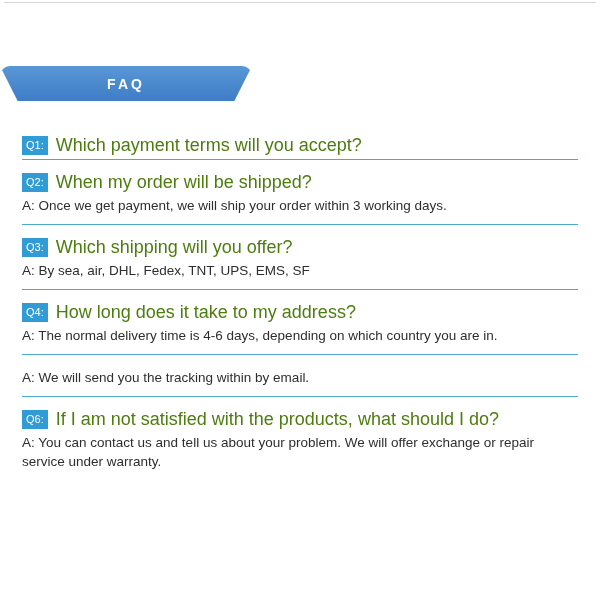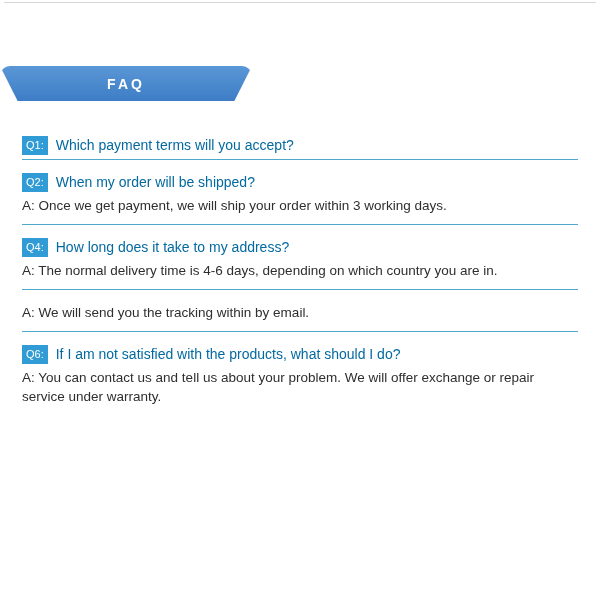--- a/index.html
+++ b/index.html
@@ -63,22 +63,22 @@
     display: inline-block;
     background: #319bd5;
     color: #ffffff;
     font-size: 11px;
     line-height: 17px;
     padding: 1px 4px;
     margin-right: 8px;
     flex: 0 0 auto;
   }
   .q-text {
-    font-size: 14px;
-    color: #0369a1;
+    font-size: 18px;
+    color: #4d7c0f;
     line-height: 19px;
   }
   .a-text {
     font-size: 13.5px;
     color: #2e2e2e;
     line-height: 19px;
     margin-bottom: 9px;
   }
   .divider {
     height: 1px;
@@ -110,20 +110,28 @@
 
     <div class="faq-item">
       <div class="q-row">
         <span class="q-badge">Q2:</span>
         <span class="q-text">When my order will be shipped?</span>
       </div>
       <div class="a-text">A: Once we get payment, we will ship your order within 3 working days.</div>
       <div class="divider"></div>
     </div>
 
+    <div class="faq-item">
+      <div class="q-row">
+        <span class="q-badge">Q3:</span>
+        <span class="q-text">Which shipping will you offer?</span>
+      </div>
+      <div class="a-text">A: By sea, air,  DHL, Fedex, TNT, UPS, EMS, SF</div>
+      <div class="divider"></div>
+    </div>
 
     <div class="faq-item">
       <div class="q-row">
         <span class="q-badge">Q4:</span>
         <span class="q-text">How long does it take to my address?</span>
       </div>
       <div class="a-text">A: The normal delivery time is 4-6 days, depending on which country you are in.</div>
       <div class="divider"></div>
     </div>
 

